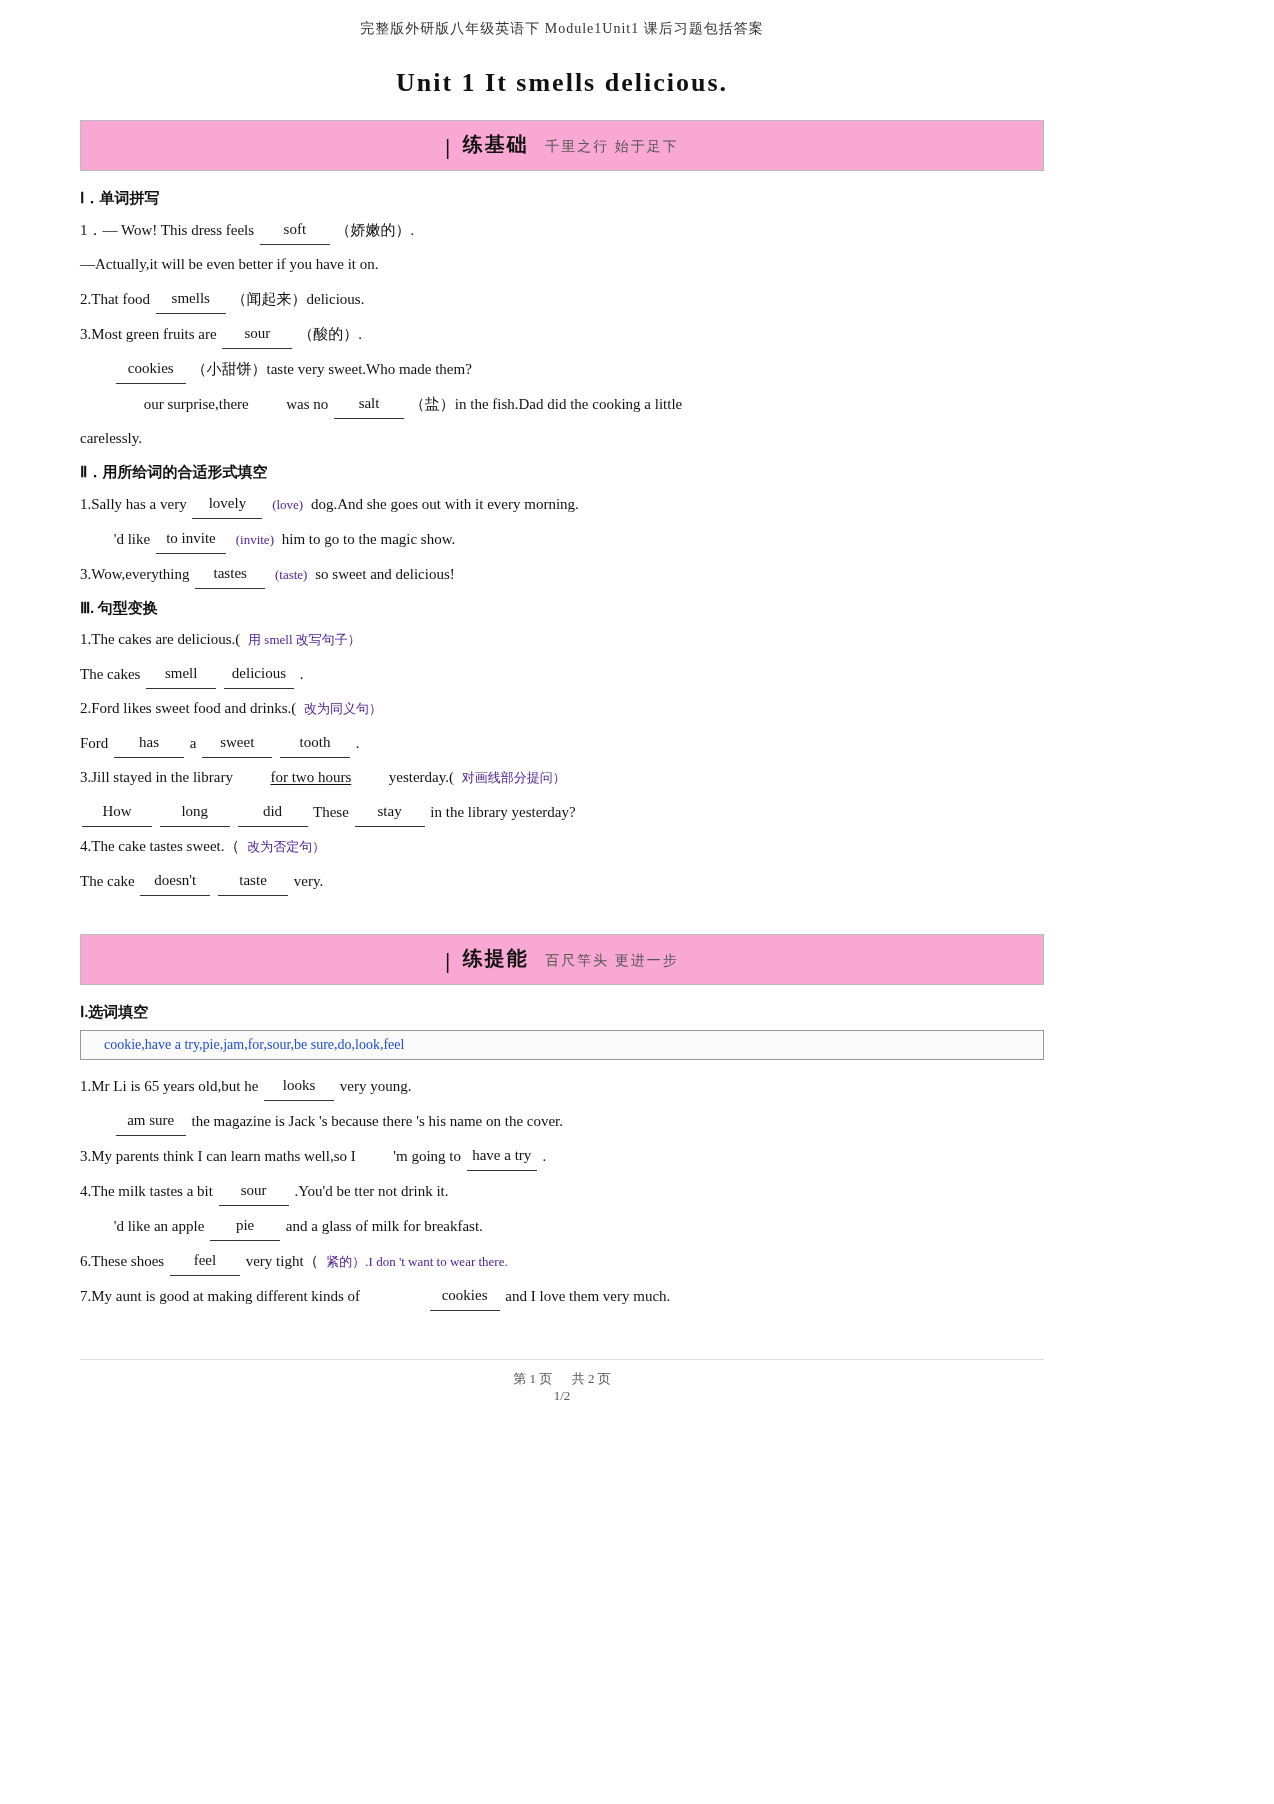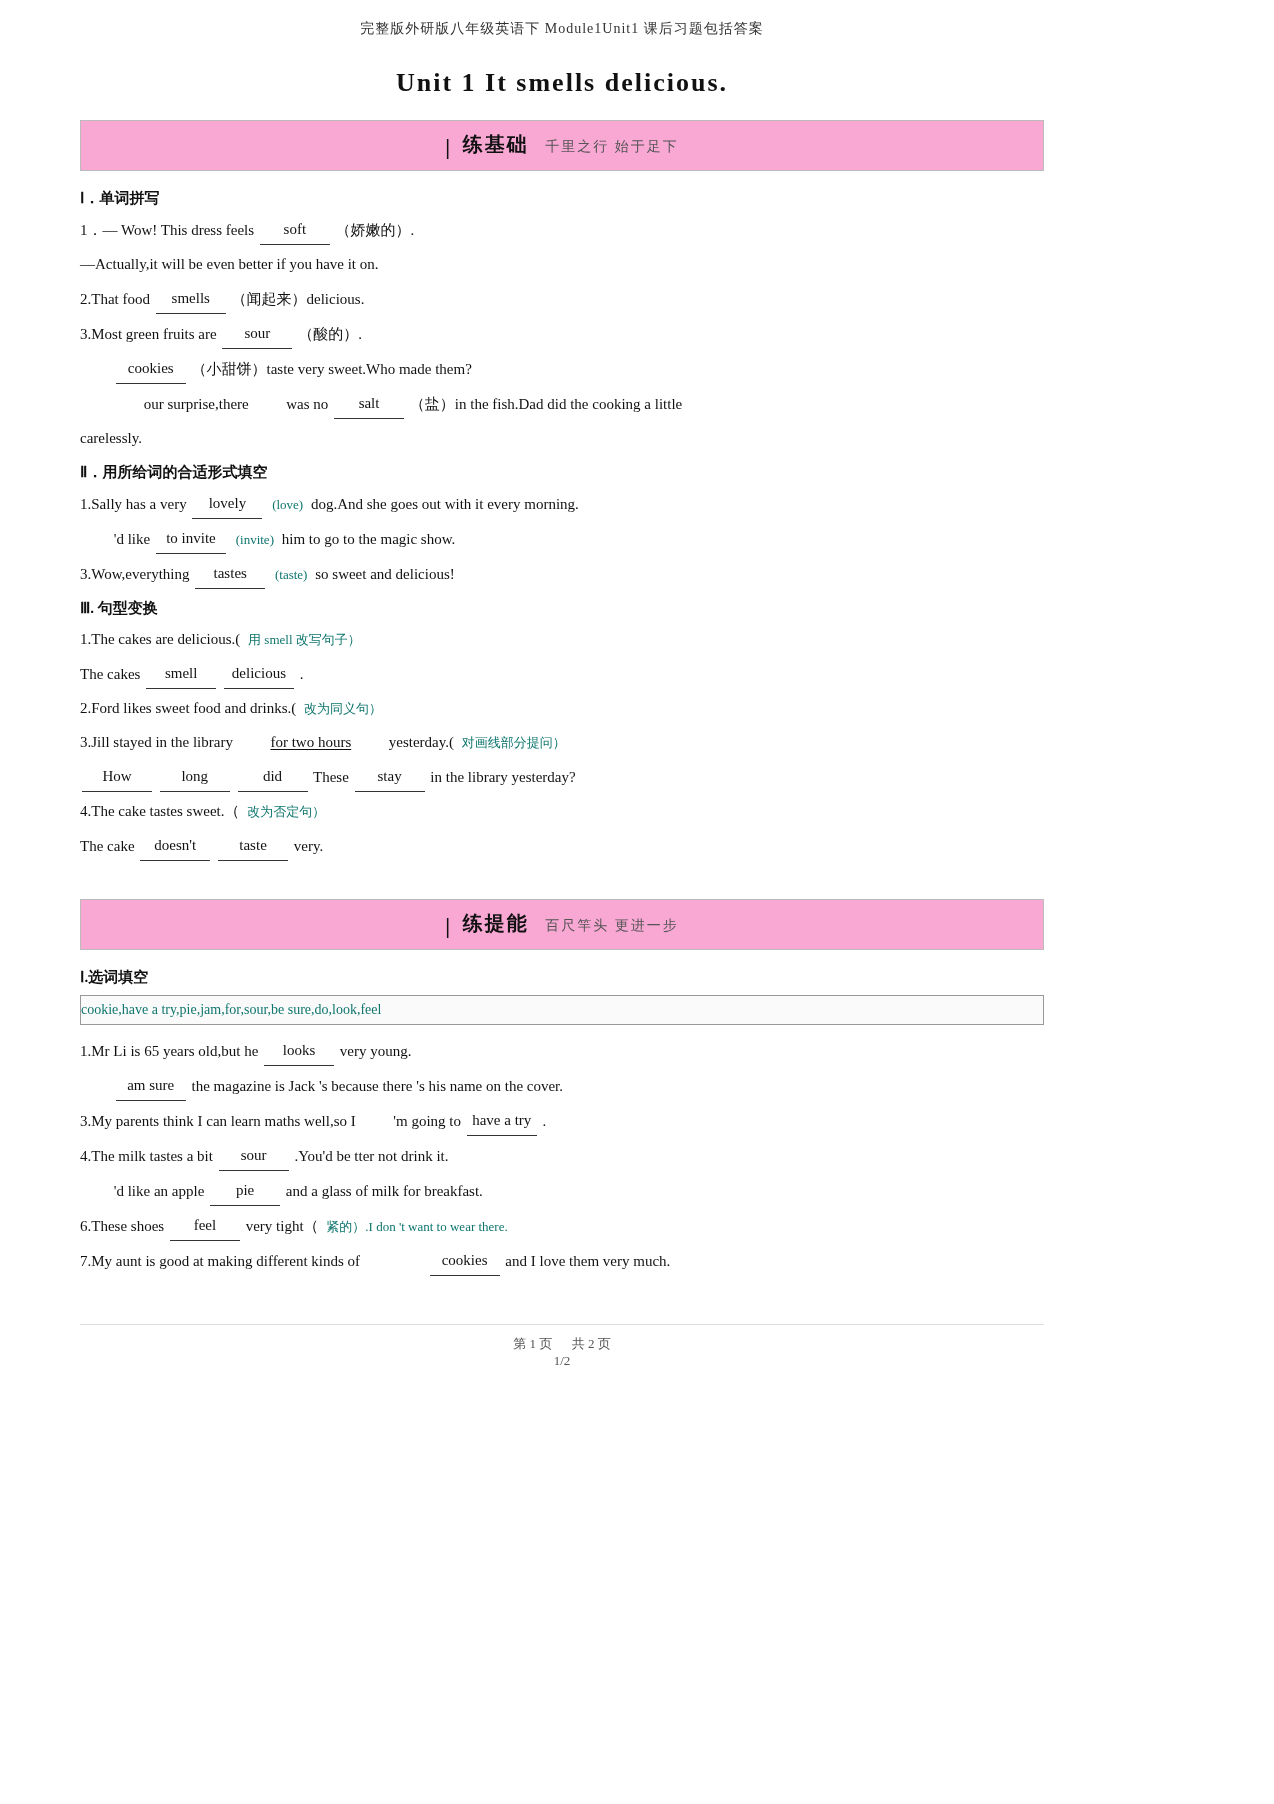--- a/index.html
+++ b/index.html
@@ -80,29 +80,29 @@
       width: 60px;
     }
     .roman-label {
       font-size: 15px;
       font-weight: bold;
       margin-top: 10px;
       margin-bottom: 6px;
     }
     .paren-note {
       font-size: 13px;
-      color: #0f766e;
+      color: #4c1d95;
       margin: 1px 4px;
     }
     .word-box {
       border: 1px solid #999;
-      padding: 6px 0;
+      padding: 6px 23px;
       margin: 8px 0 10px 0;
       font-size: 14px;
-      color: #0f766e;
+      color: #1d4ed8;
       background: #fafafa;
     }
     .page-footer {
       text-align: center;
       font-size: 13px;
       color: #555;
       margin-top: 48px;
       padding-top: 10px;
       border-top: 1px solid #ddd;
     }
@@ -198,20 +198,28 @@
     <span>The cakes</span>
     <span class="blank-answer">smell</span>
     <span class="blank-answer">delicious</span>
     <span>.</span>
   </div>
 
   <div class="content-block">
     <span>2.Ford likes sweet food and drinks.(</span>
     <span class="paren-note">改为同义句）</span>
   </div>
+  <div class="content-block">
+    <span>Ford</span>
+    <span class="blank-answer">has</span>
+    <span> a </span>
+    <span class="blank-answer">sweet</span>
+    <span class="blank-answer">tooth</span>
+    <span>.</span>
+  </div>
 
   <div class="content-block">
     <span>3.Jill stayed in the library</span>
     <span class="indent"></span>
     <span class="underline">for two hours</span>
     <span class="indent"></span>
     <span>yesterday.(</span>
     <span class="paren-note">对画线部分提问）</span>
   </div>
   <div class="content-block">

